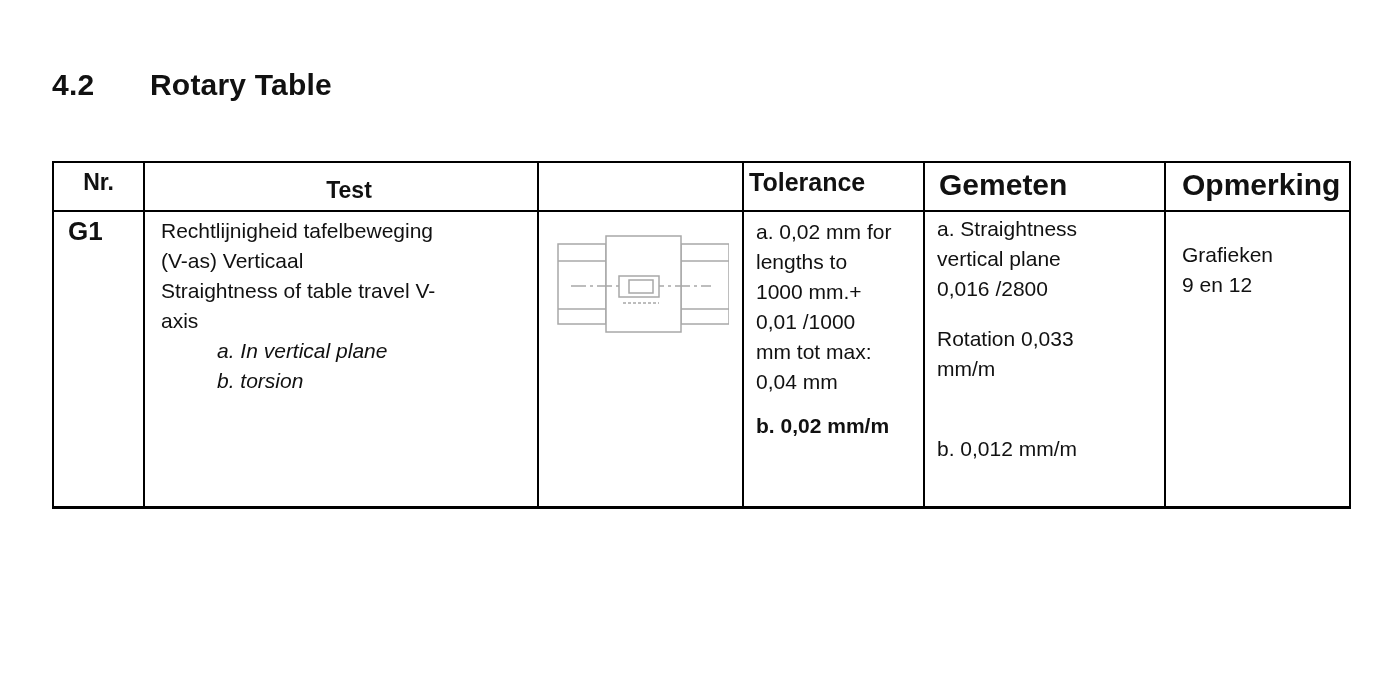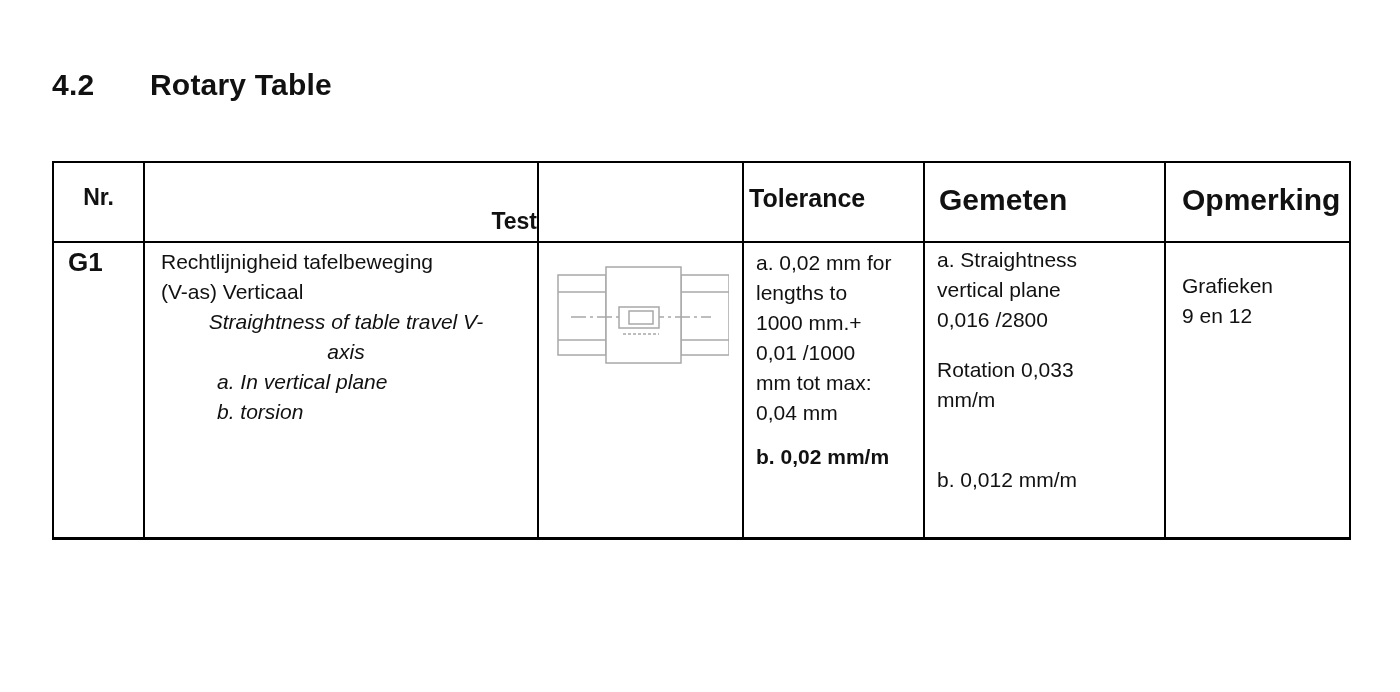--- a/index.html
+++ b/index.html
@@ -47,36 +47,36 @@
     margin: 0;
   }
 
   col.c-nr        { width: 91px;  }
   col.c-test      { width: 394px; }
   col.c-fig       { width: 205px; }
   col.c-tol       { width: 181px; }
   col.c-gem       { width: 241px; }
   col.c-opm       { width: 185px; }
 
-  tr.hdr { height: 80px; }
+  tr.hdr { height: 49px; }
   tr.body-row { height: 296px; }
 
   th {
     font-weight: bold;
     background: #ffffff;
   }
   th.h-nr {
     font-size: 23px;
     text-align: center;
     vertical-align: middle;
     padding-bottom: 10px;
   }
   th.h-test {
     font-size: 23px;
-    text-align: right;
+    text-align: center;
     vertical-align: bottom;
     padding: 0 0 6px 16px;
   }
   th.h-tol {
     font-size: 25px;
     text-align: left;
     vertical-align: middle;
     padding: 0 0 8px 5px;
   }
   th.h-gem, th.h-opm {
@@ -94,22 +94,20 @@
   }
   td.d-nr {
     font-weight: bold;
     font-size: 26px;
     padding: 4px 0 0 14px;
   }
   td.d-test {
     padding: 4px 6px 0 16px;
   }
   td.d-test .en {
-    font-style: italic;
-    text-align: center;
   }
   td.d-test .item {
     font-style: italic;
     margin-left: 56px;
   }
   td.d-fig {
     text-align: center;
     padding-top: 20px;
   }
   td.d-tol {

